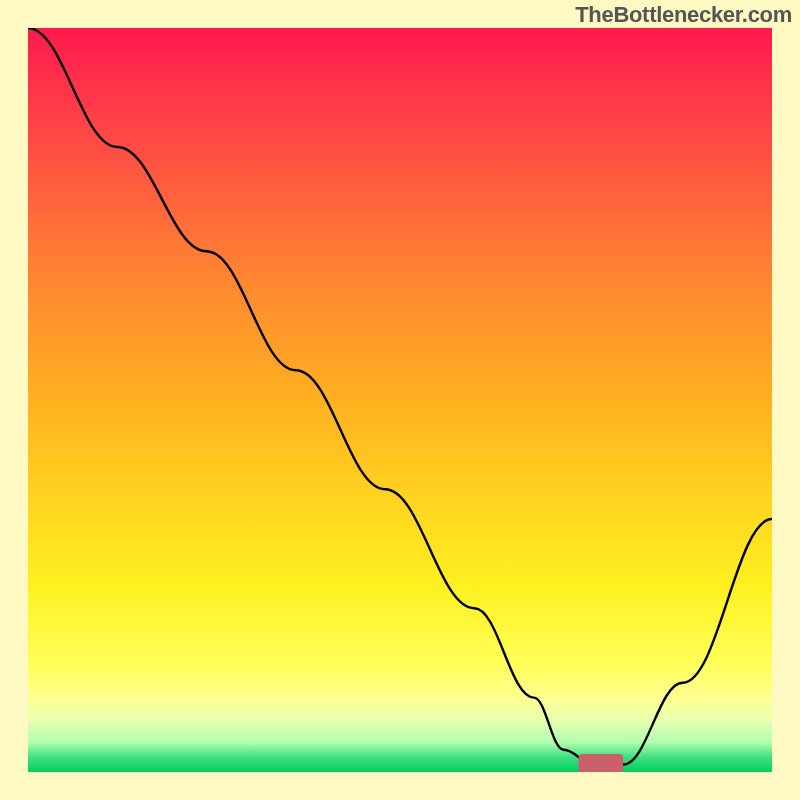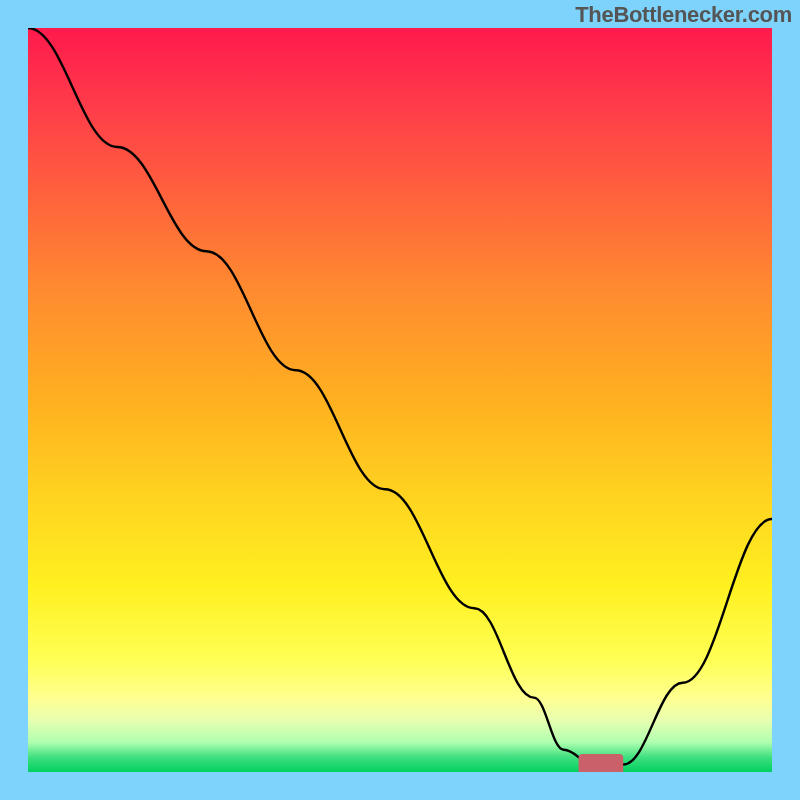--- a/index.html
+++ b/index.html
@@ -6,21 +6,21 @@
     margin: 0;
     padding: 0;
     width: 800px;
     height: 800px;
     background: #000;
     overflow: hidden;
   }
   .outer {
     width: 800px;
     height: 800px;
-    background: #7dd3fc;
+    background: #fef9c3;
     position: relative;
   }
   .plot {
     position: absolute;
     left: 28px;
     top: 28px;
     width: 744px;
     height: 744px;
     overflow: hidden;
   }

